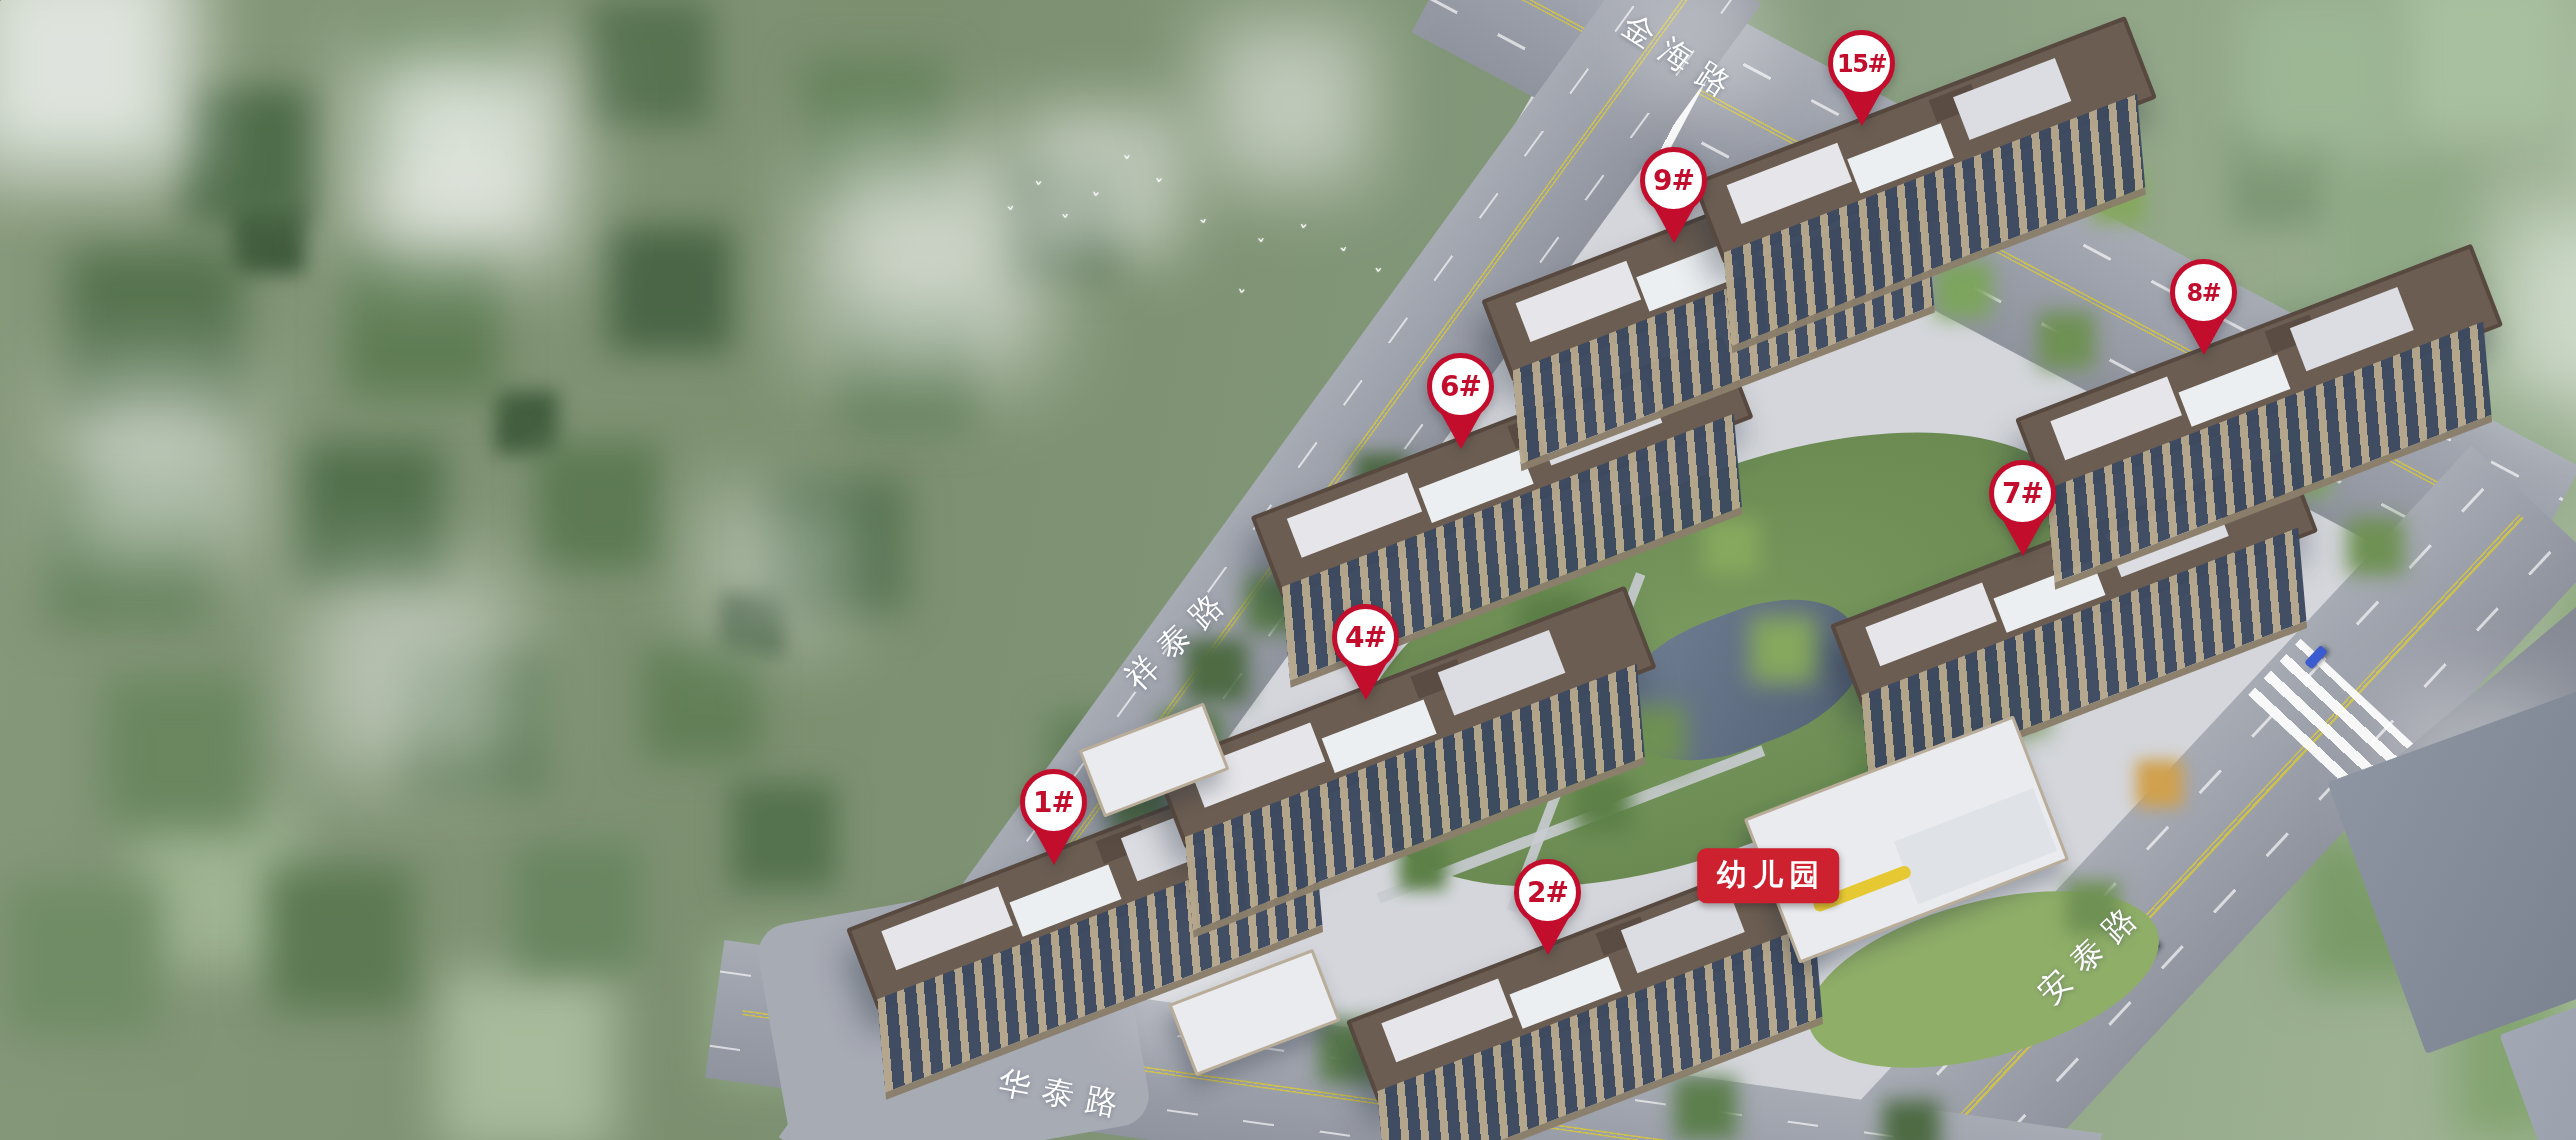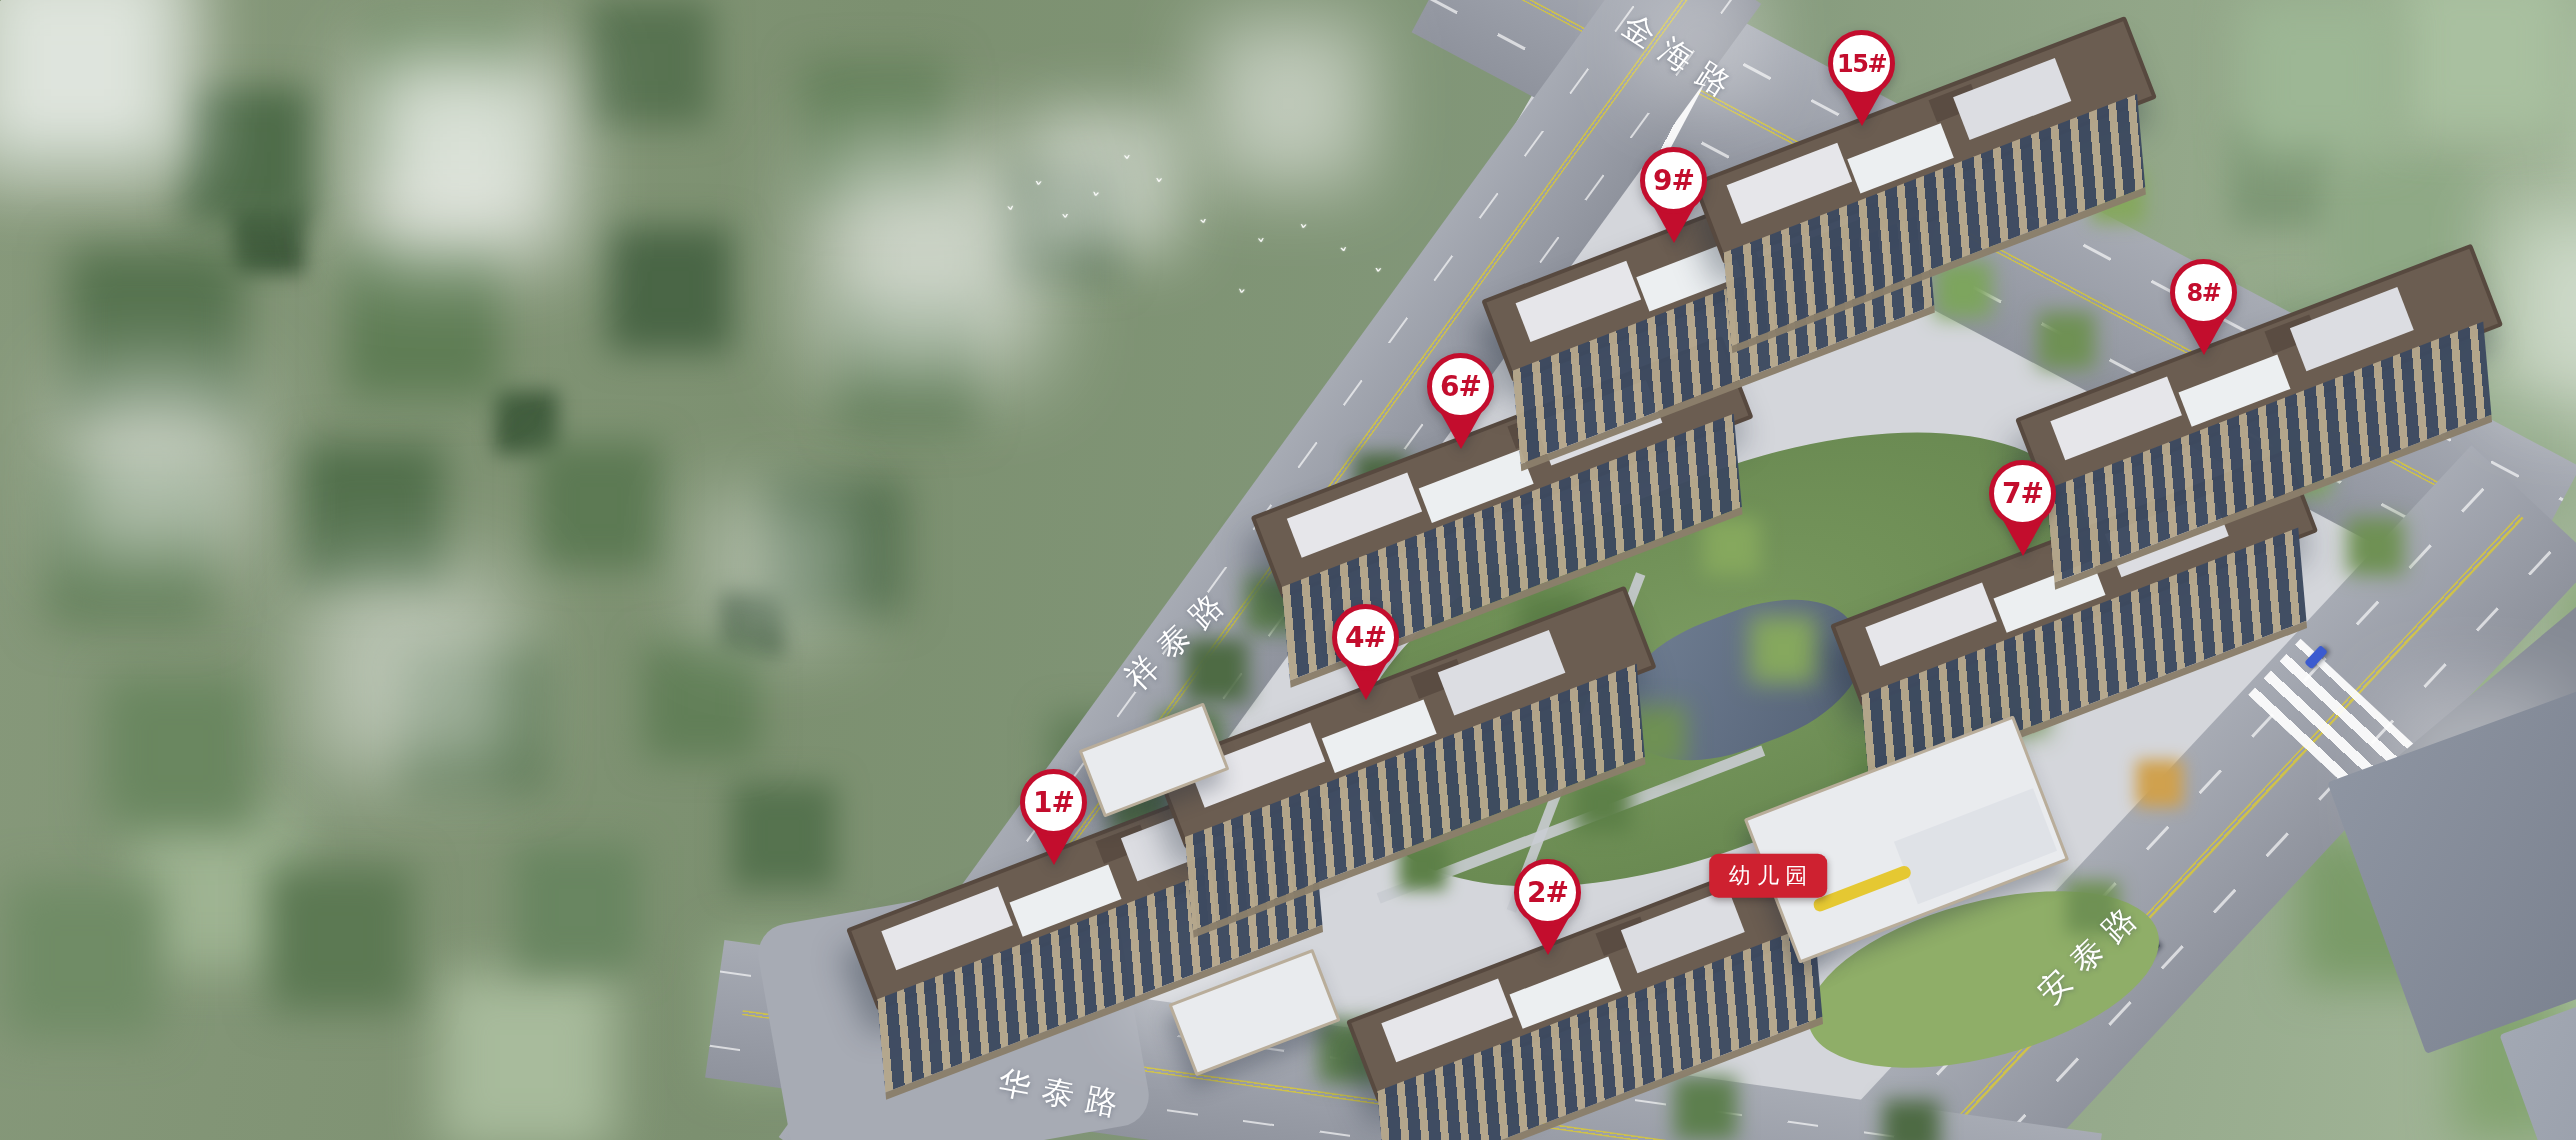--- a/index.html
+++ b/index.html
@@ -81,22 +81,22 @@
   .road-label{position:absolute;z-index:8;color:#fff;font-size:32px;letter-spacing:12.4px;white-space:nowrap;
     text-shadow:0 1px 4.1px rgba(70,80,95,.5);transform:translate(-50%,-50%) rotate(0deg);}
   .pin{position:absolute;z-index:9;width:67px;height:98px;filter:drop-shadow(0 4.1px 5.2px rgba(30,30,40,.3));}
   .pin-head{position:absolute;left:0;top:0;width:67px;height:67px;border-radius:50%;background:#fff;
     border:5.7px solid var(--red);box-sizing:border-box;display:flex;align-items:center;justify-content:center;}
   .pin-label{color:var(--red);font-weight:bold;font-size:28px;letter-spacing:-1px;line-height:1;}
   .pin.two .pin-label{font-size:24px;letter-spacing:-1.5px;}
   .pin-tail{position:absolute;left:50%;top:55px;transform:translateX(-50%);width:0;height:0;
     border-left:23px solid transparent;border-right:23px solid transparent;border-top:41px solid var(--red);}
   .badge{position:absolute;z-index:9;transform:translate(-50%,-50%);background:var(--badge);color:#fff;
-    font-size:22px;letter-spacing:6.2px;padding:7.2px 13.4px 7.2px 19.6px;border-radius:9.3px;white-space:nowrap;
-    box-shadow:0 3.1px 6.2px rgba(40,30,30,.35);}
+    font-size:30px;letter-spacing:6.2px;padding:7.2px 13.4px 7.2px 19.6px;border-radius:9.3px;white-space:nowrap;
+    box-shadow:0 3.1px 6.2px rgba(40,30,30,.35);font-weight:bold;}
   .bird{position:absolute;z-index:7;color:#fff;font-size:18.5px;opacity:.95;line-height:1;
     text-shadow:0 0 2.1px rgba(255,255,255,.6);}
 </style>
 </head>
 <body>
 
 <div class="scene" style="--red:#C30D2D;--badge:#CE2130;">
 
   <div class="blob forest-left"></div>
   <div class="blob forest-topright"></div>

